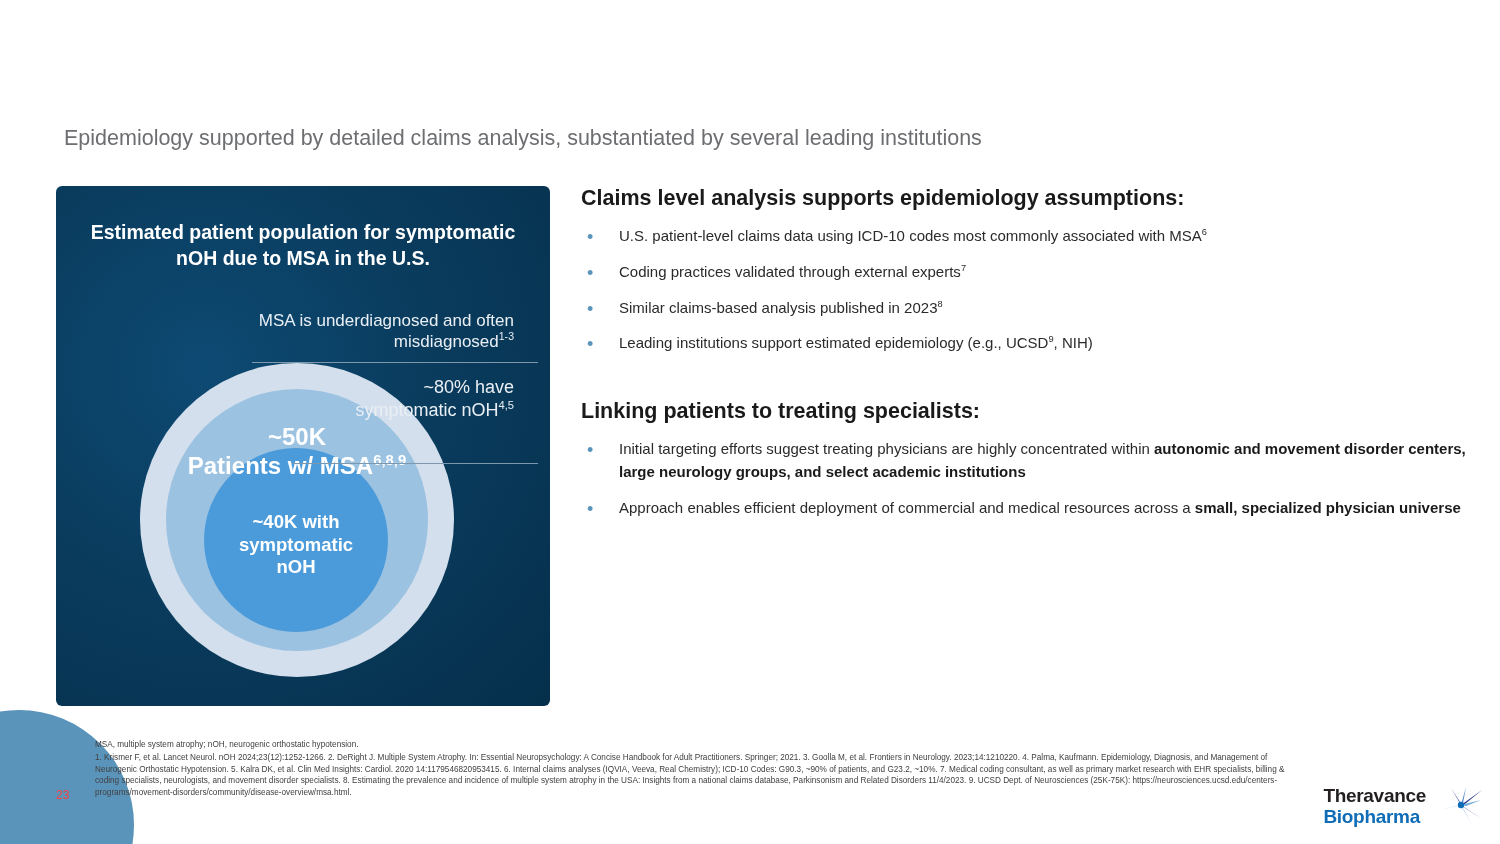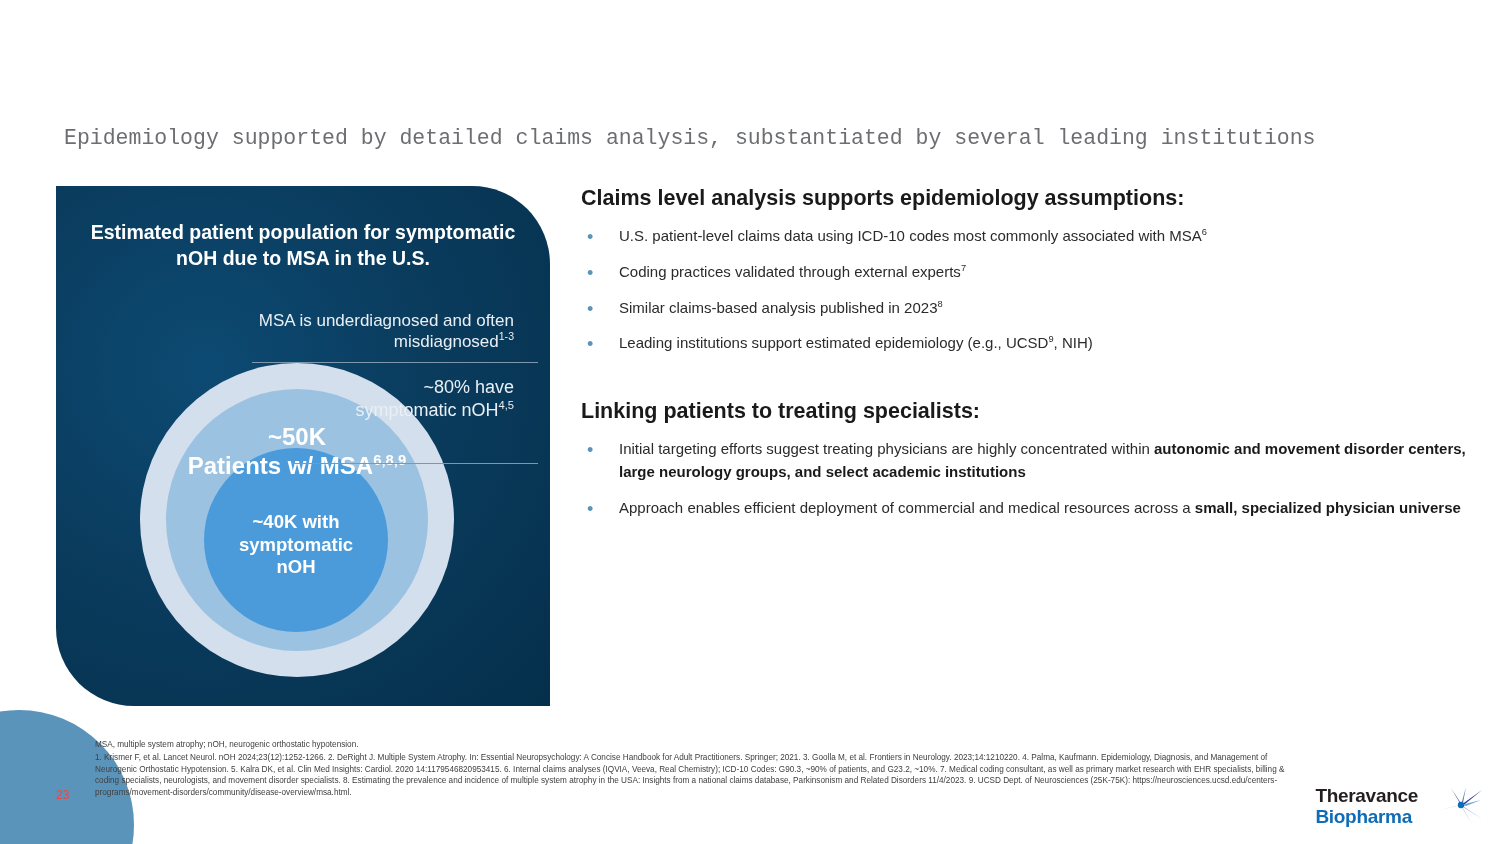--- a/index.html
+++ b/index.html
@@ -59,32 +59,32 @@
     letter-spacing: -0.2px;
     white-space: nowrap;
   }
   .subtitle {
     position: absolute;
     left: 64px; top: 126px;
     width: 1300px;
     font-size: 21.5px;
     color: #6d6e71;
     white-space: nowrap;
-    font-family: Liberation Mono, monospace;
   }
 
   
   .panel {
     position: absolute;
     left: 56px; top: 186px;
     width: 494px; height: 520px;
     background: radial-gradient(ellipse at 30% 35%, #0d4a73 0%, #0a3c5e 45%, #052f4b 100%);
     border-top-right-radius: 78px;
     border-bottom-left-radius: 78px;
     overflow: hidden;
+    border-radius: 6px;
   }
   .panel-title {
     position: absolute;
     left: 30px; top: 34px;
     width: 434px;
     text-align: center;
     color: #ffffff;
     font-size: 19.5px;
     font-weight: bold;
     line-height: 1.33;
@@ -203,21 +203,21 @@
     font-size: 12px;
     color: #ef4444;
   }
 
   
   .logo {
     position: absolute;
     right: 16px; bottom: 18px;
     display: flex;
     align-items: center;
-    gap: 20px;
+    gap: 12px;
     margin-left: 40px;
   }
   .logo-words { text-align: left; line-height: 1.0; }
   .logo-l1 { font-size: 19px; font-weight: bold; color: #231f20; letter-spacing: -0.3px; }
   .logo-l2 { font-size: 19px; font-weight: bold; color: #0f6cb6; letter-spacing: -0.3px; margin-top: 2px; }
   .logo-mark { width: 46px; height: 40px; }
 </style>
 </head>
 <body>
 

